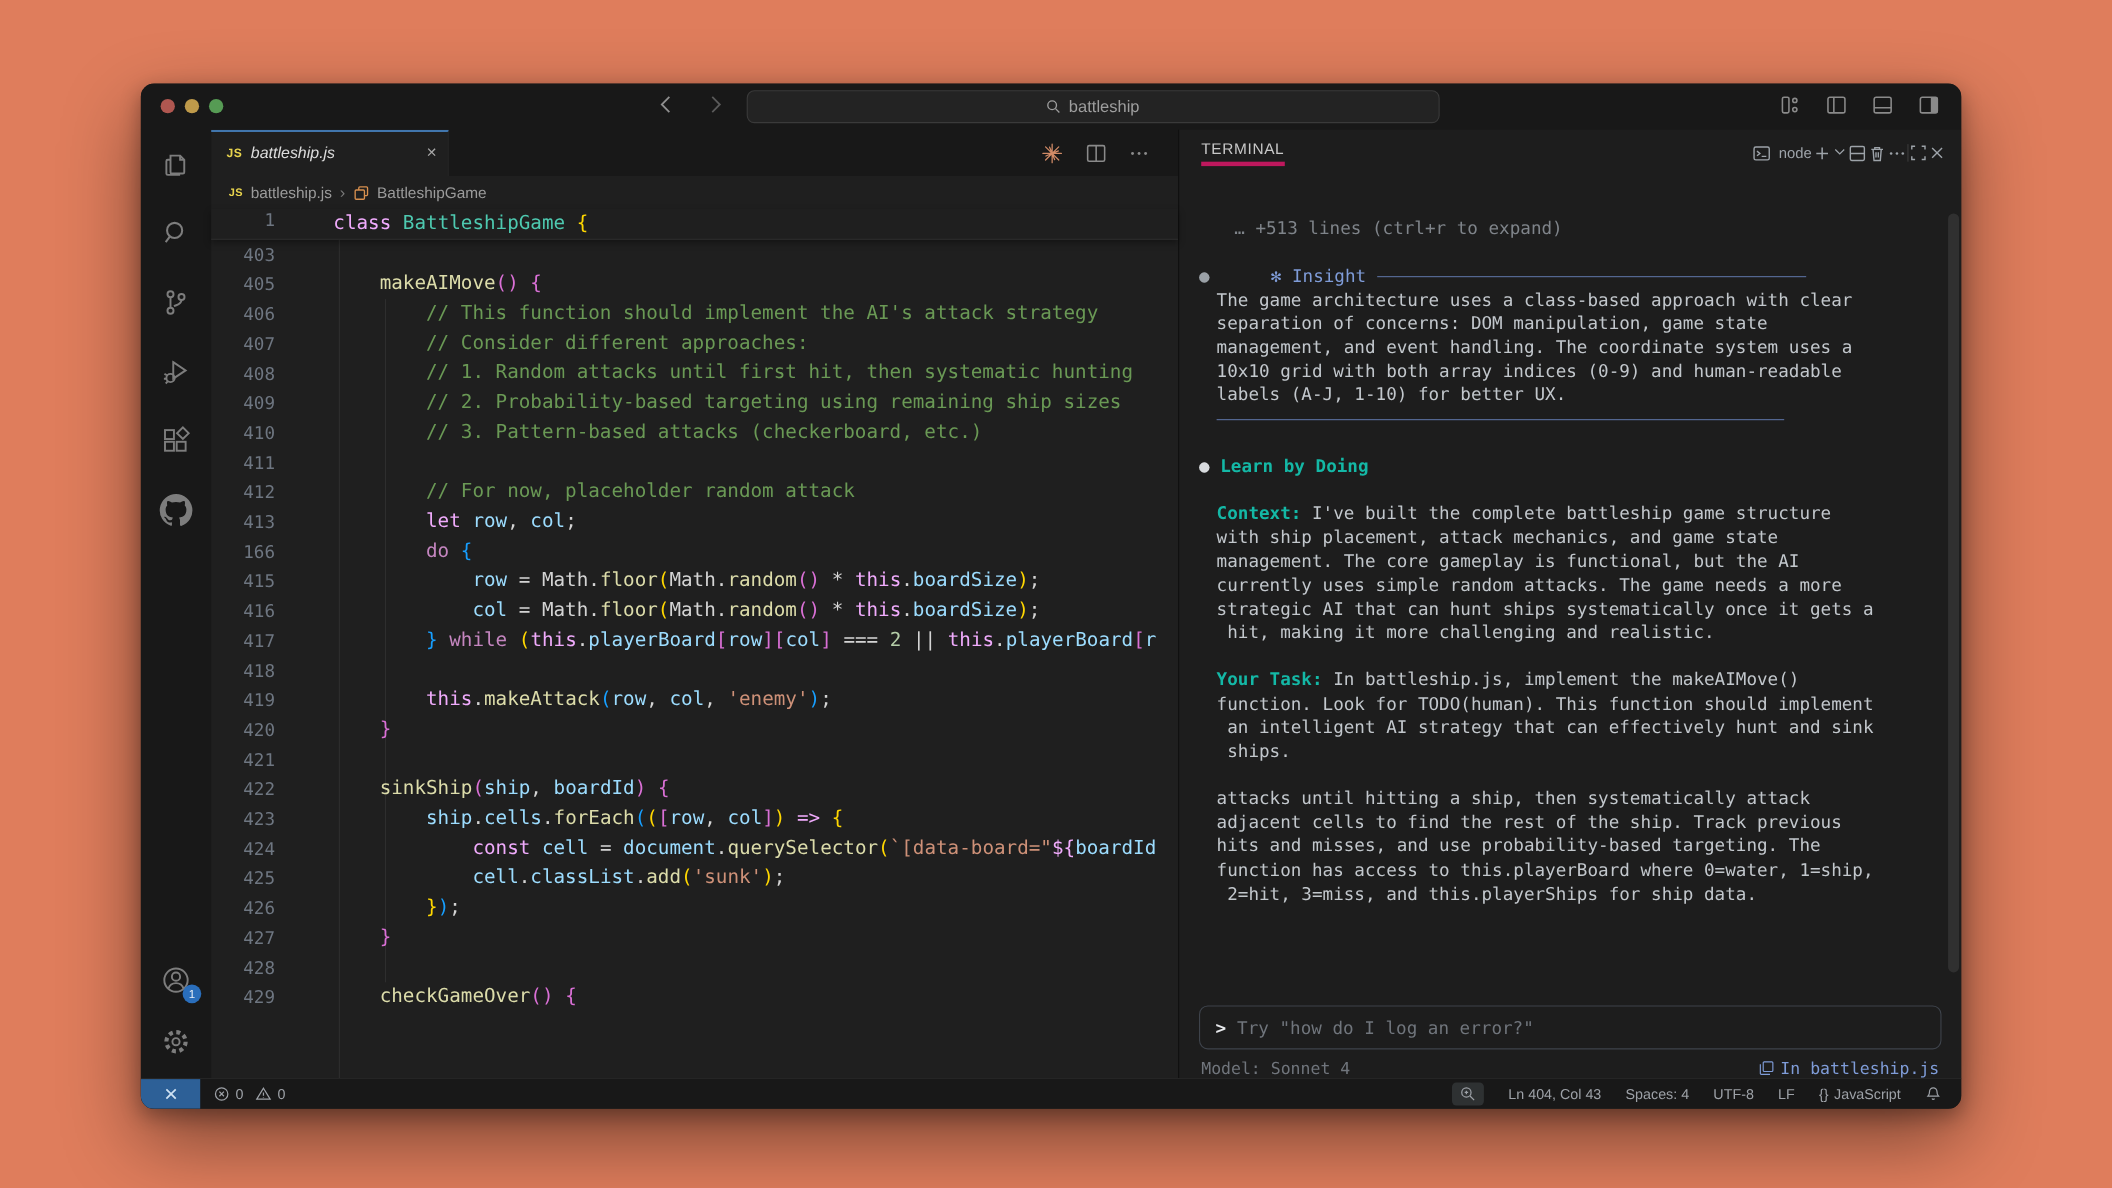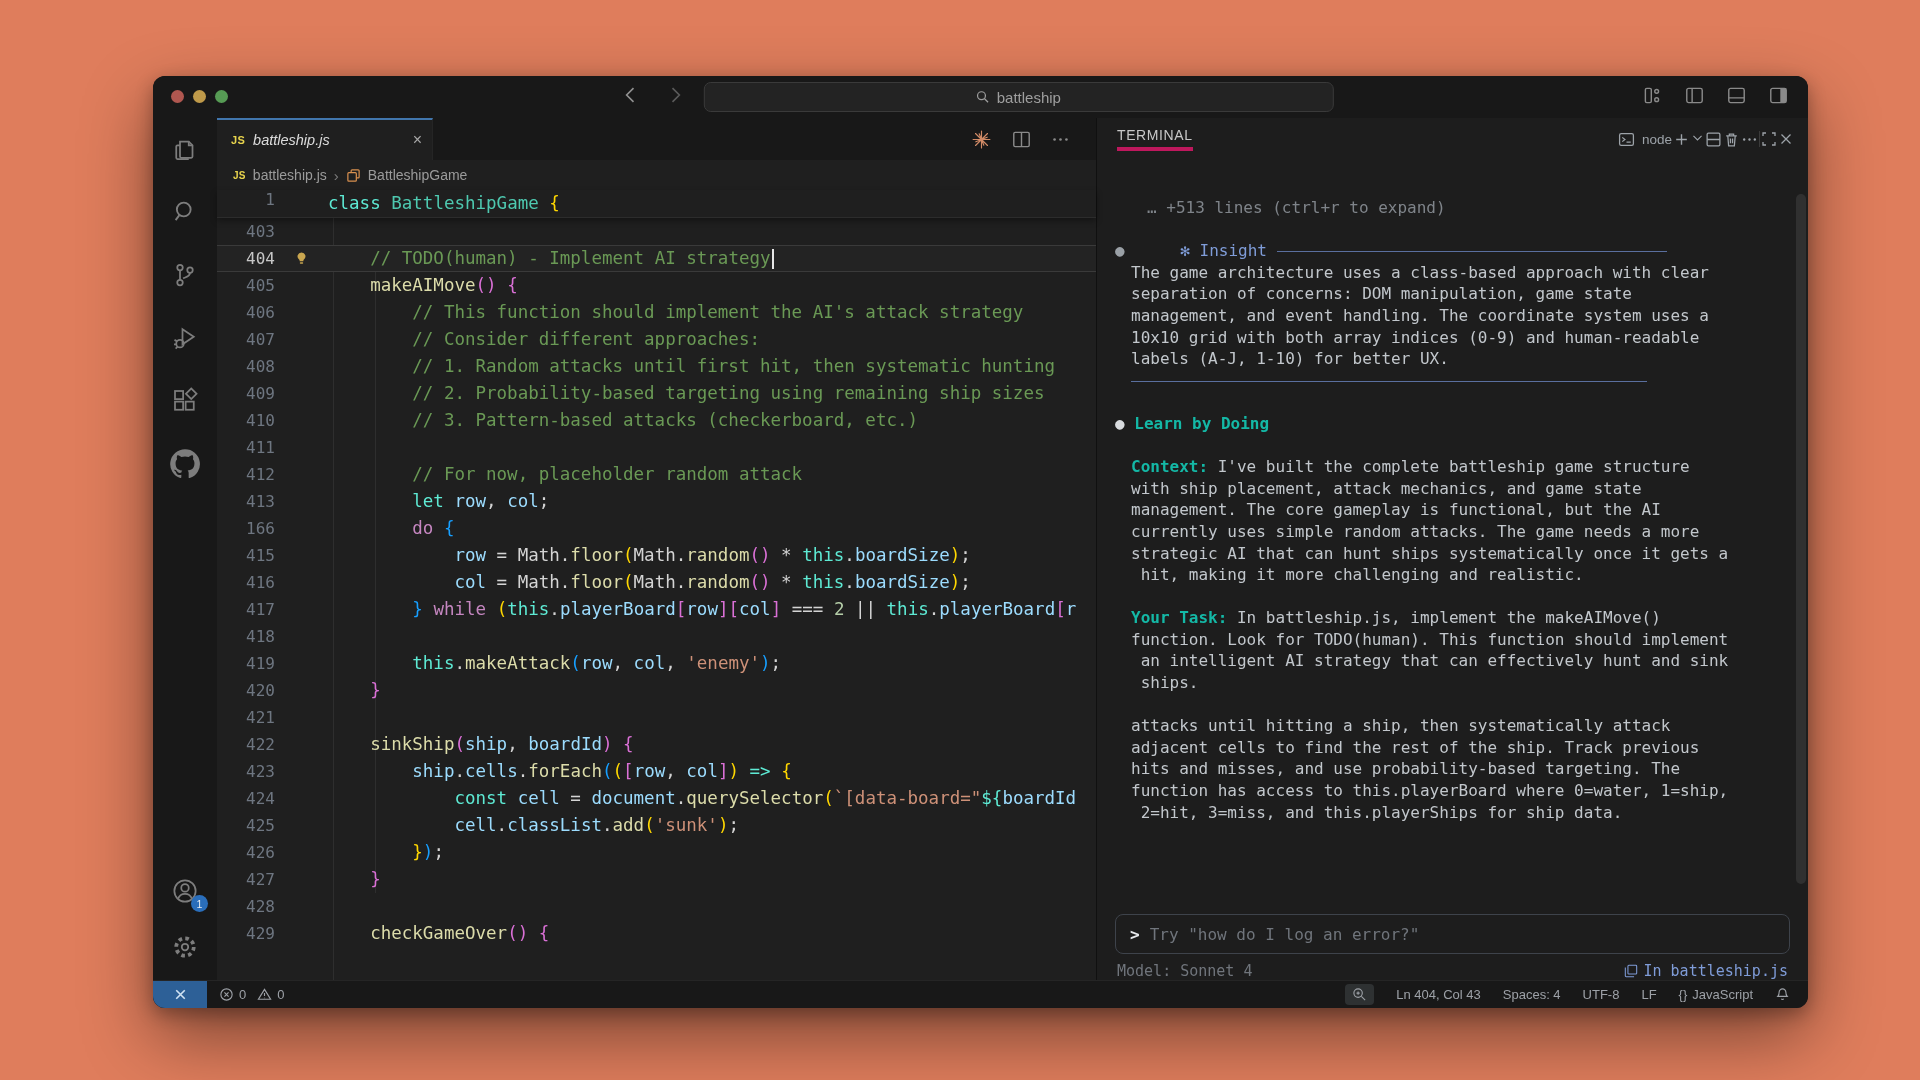--- a/index.html
+++ b/index.html
@@ -1,18 +1,18 @@
 <!DOCTYPE html>
 <html><head>
 <meta charset="utf-8">
 <style>
   * { margin:0; padding:0; box-sizing:border-box; }
   html,body { width:1920px; height:1080px; overflow:hidden; background:#DF7D5C;
               font-family:"Liberation Sans", sans-serif; }
-  .window { position:absolute; left:153px; top:76px; width:1655px; height:932px;
+  .window { position:absolute; left:128px; top:76px; width:1655px; height:932px;
             background:#1f1f1f; border-radius:12px; overflow:hidden;
             box-shadow:0 28px 70px rgba(0,0,0,.45), 0 6px 18px rgba(0,0,0,.3);
             display:flex; flex-direction:column; }
   
   .titlebar { height:42px; background:#181818; flex:0 0 42px; position:relative; }
   .lights { position:absolute; left:18px; top:14px; display:flex; gap:9px; }
   .light { width:13px; height:13px; border-radius:50%; }
   .nav-arrows { position:absolute; left:468px; top:9px; display:flex; gap:24px; }
   .searchbox { position:absolute; left:50%; top:6px; transform:translateX(-44%);
                width:630px; height:30px; background:#232323; border:1px solid #3a3a3a;
@@ -46,21 +46,21 @@
   .codearea { flex:1; position:relative; overflow:hidden; }
   .guide { position:absolute; width:1px; background:#2e2e2e; }
   .cl { display:flex; height:27px; align-items:center; position:relative; }
   .cl.cur { background:#232323; border-top:1px solid #3a3a3a; border-bottom:1px solid #3a3a3a; }
   .ln { width:58px; text-align:right; color:#6e7681; flex:0 0 58px; font-size:16px;
         font-family:"DejaVu Sans Mono", monospace; }
   .cl.cur .ln { color:#c6c6c6; }
   .bulbslot { width:53px; flex:0 0 53px; display:flex; justify-content:center; }
   .ct { white-space:pre; line-height:27px; }
   .cursor { display:inline-block; width:2px; height:20px; background:#e6e6e6; vertical-align:middle; margin-left:1px; }
-  .tk-op{color:#D4D4D4} .tk-cm{color:#6A9955} .tk-kw{color:#5eead4} .tk-ctl{color:#C586C0}
+  .tk-op{color:#D4D4D4} .tk-cm{color:#6A9955} .tk-kw{color:#f0abfc} .tk-ctl{color:#C586C0}
   .tk-fn{color:#DCDCAA} .tk-cls{color:#4EC9B0} .tk-vr{color:#9CDCFE} .tk-st{color:#CE9178}
   .tk-num{color:#B5CEA8} .tk-b1{color:#FFD700} .tk-b2{color:#DA70D6} .tk-b3{color:#179FFF}
   
   .panel { width:712px; flex:0 0 712px; background:#1d1d1d; border-left:1px solid #101010;
            display:flex; flex-direction:column; position:relative; }
   .panel-head { height:42px; flex:0 0 42px; display:flex; align-items:center; padding:0 14px 0 20px; }
   .panel-title { color:#c8c8c8; font-size:14px; letter-spacing:.6px; padding-bottom:4px;
                  border-bottom:4px solid #be185d; }
   .panel-actions { margin-left:auto; display:flex; gap:1px; color:#9da3a9; }
   .shell-label { font-size:13.5px; color:#9da3a9; margin-left:2px; }
@@ -272,30 +272,20 @@
       </div>
 
       <div class="codearea codefont" id="code-lines">
         <div class="guide" style="left:116px; top:0; bottom:0;"></div>
         <div class="guide" style="left:158px; top:54px; height:621px;"></div>
       <div class="cl">
             <span class="ln">403</span>
             <span class="bulbslot"></span>
             <pre class="ct codefont"></pre>
           </div>
-          <div class="cl cur">
-            <span class="ln">404</span>
-            <span class="bulbslot">
-              <svg width="15" height="15" viewBox="0 0 16 16">
-                <path d="M8 1.5a4.2 4.2 0 0 1 2.6 7.5c-.4.3-.6.7-.6 1.1v.9H6v-.9c0-.4-.2-.8-.6-1.1A4.2 4.2 0 0 1 8 1.5z" fill="#C9A64F"></path>
-                <rect x="6.2" y="12" width="3.6" height="1.5" rx=".7" fill="#C9A64F"></rect>
-              </svg>
-            </span>
-            <pre class="ct codefont"><span class="tk-op">    </span><span class="tk-cm">// TODO(human) - Implement AI strategy</span><span class="cursor"></span></pre>
-          </div>
           <div class="cl">
             <span class="ln">405</span>
             <span class="bulbslot"></span>
             <pre class="ct codefont"><span class="tk-op">    </span><span class="tk-fn">makeAIMove</span><span class="tk-b2">()</span><span class="tk-op"> </span><span class="tk-b2">{</span></pre>
           </div>
           <div class="cl">
             <span class="ln">406</span>
             <span class="bulbslot"></span>
             <pre class="ct codefont"><span class="tk-op">        </span><span class="tk-cm">// This function should implement the AI's attack strategy</span></pre>
           </div>

